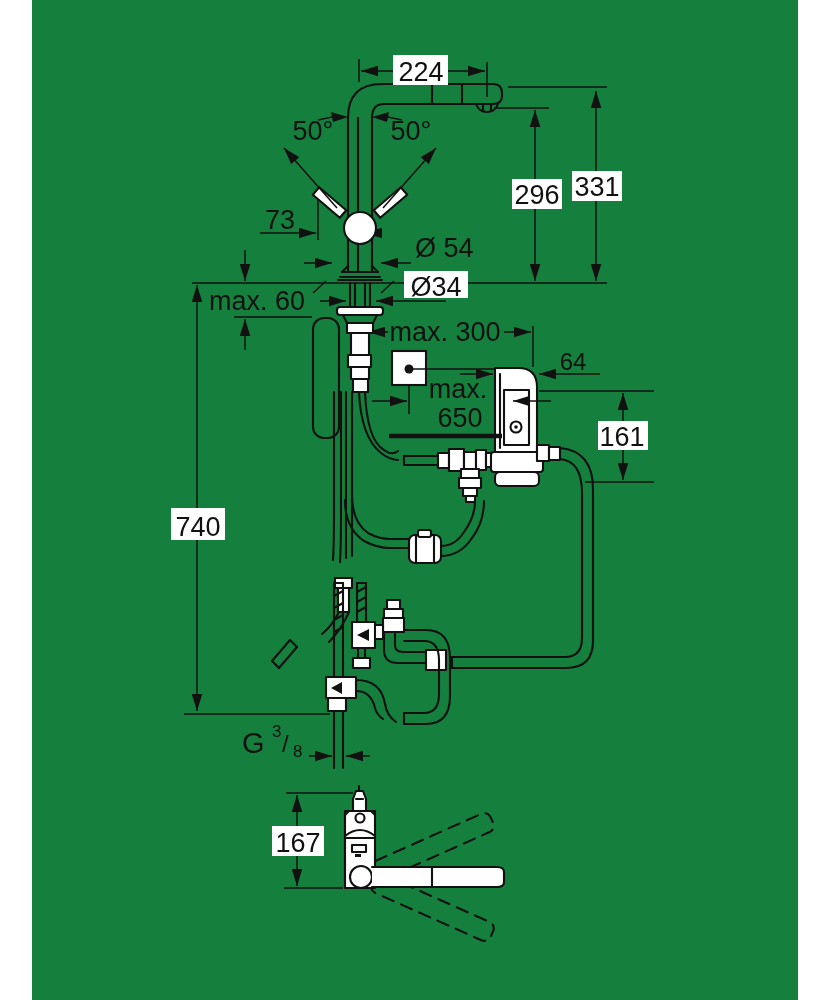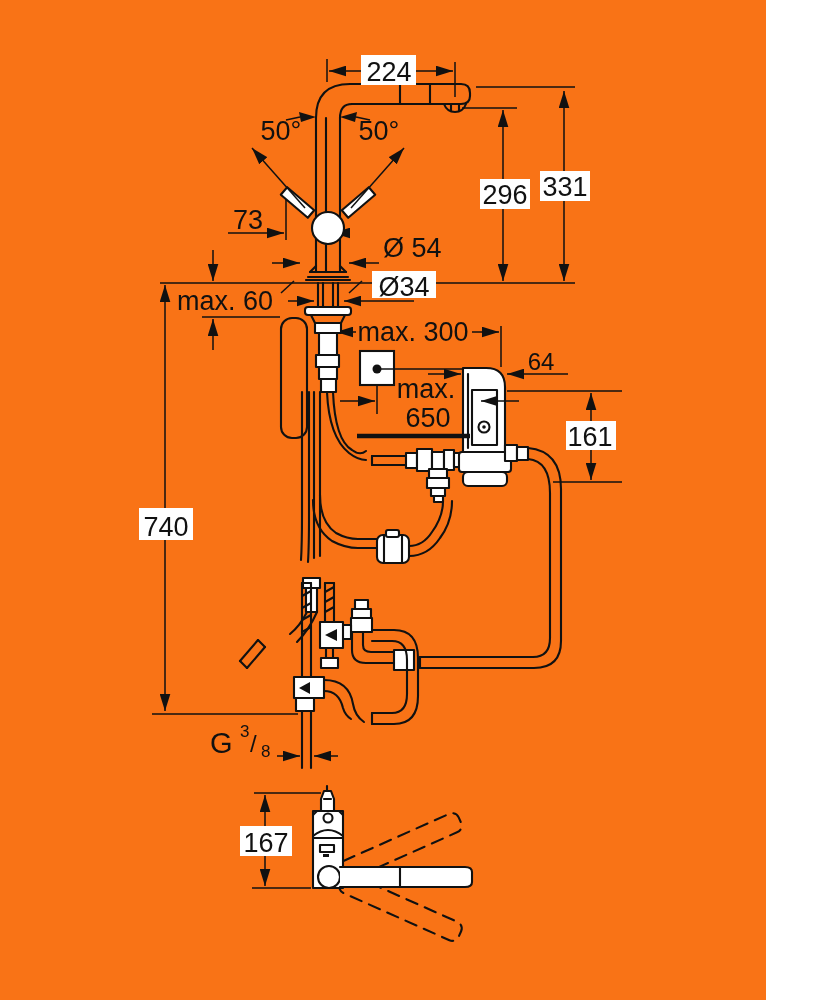--- a/index.html
+++ b/index.html
@@ -1,16 +1,16 @@
 <!DOCTYPE html>
 <html><head>
 <meta charset="utf-8">
 <style>
   html,body{margin:0;padding:0;background:#ffffff;}
-  .page{width:766px;height:1000px;background:#f97316;position:relative;overflow:hidden;}
+  .page{width:766px;height:1000px;background:#15803d;position:relative;overflow:hidden;margin-left:32px;}
   svg{display:block;}
   text{font-family:"Liberation Sans","DejaVu Sans",sans-serif;fill:#111;}
   .dimtxt{font-size:27px;}
   .dimtxt-sm{font-size:24px;}
   .sup{font-size:17px;}
   .ln{stroke:#111;fill:none;stroke-width:2.1;stroke-linecap:round;stroke-linejoin:round;}
   .lnthick{stroke:#111;fill:none;stroke-width:4.5;stroke-linecap:butt;}
   .dim{stroke:#111;fill:none;stroke-width:1.5;stroke-linecap:butt;}
   .fillblk{fill:#111;stroke:none;}
   .white{fill:#fff;stroke:none;}

